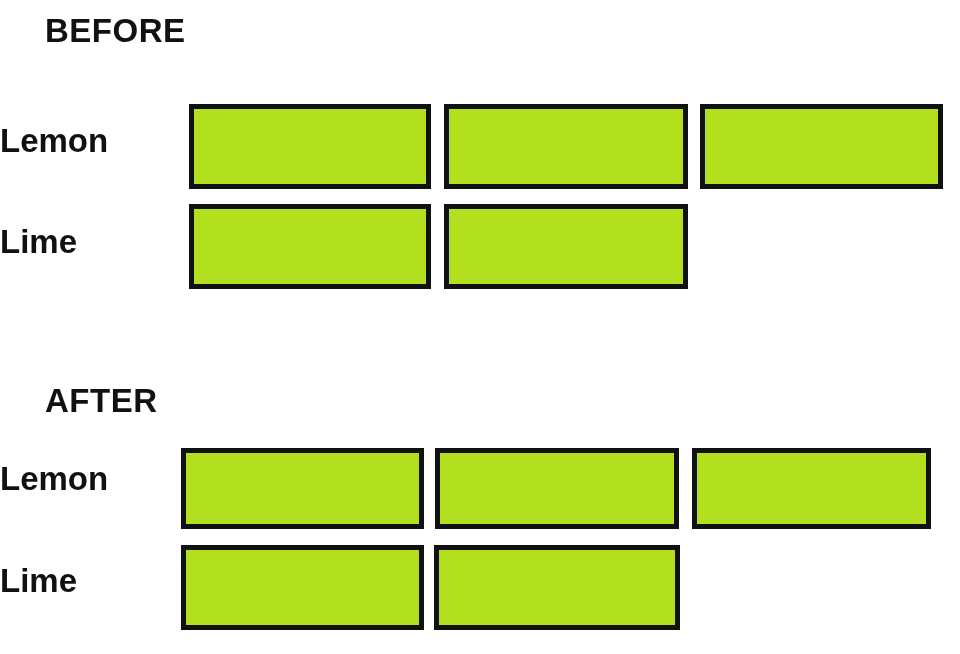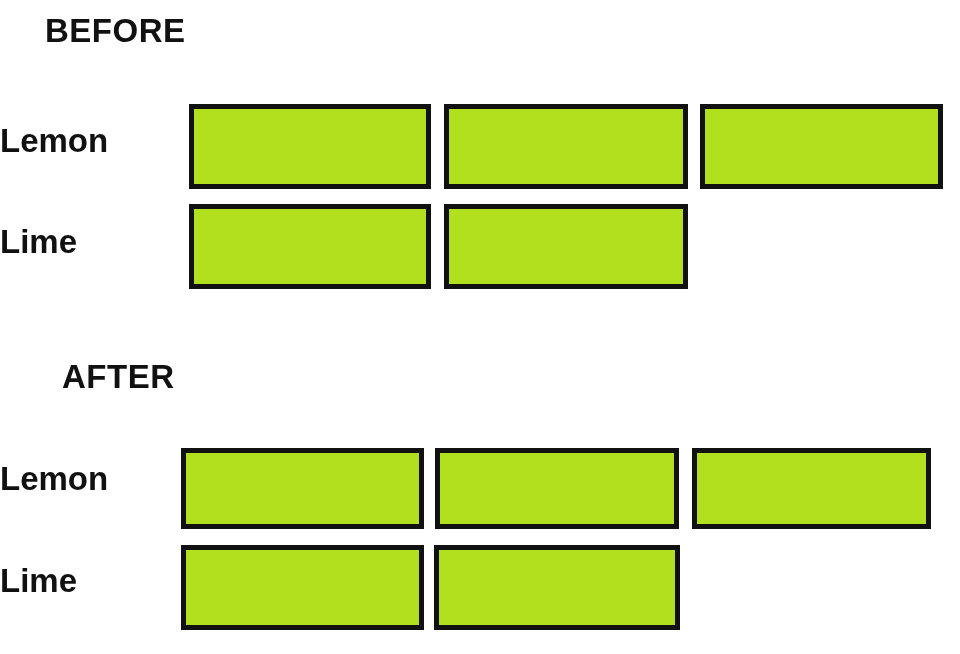--- a/index.html
+++ b/index.html
@@ -51,21 +51,21 @@
     <div style="position: absolute; left: 0px; top: 0px; width: 960px; height: 0px;">
       <div class="bar" style="left: 189px; top: 104px; width: 242px; height: 85px; background: rgb(179, 224, 30); border-color: rgb(17, 17, 17);"></div>
       <div class="bar" style="left: 444px; top: 104px; width: 244px; height: 85px; background: rgb(179, 224, 30); border-color: rgb(17, 17, 17);"></div>
       <div class="bar" style="left: 700px; top: 104px; width: 243px; height: 85px; background: rgb(179, 224, 30); border-color: rgb(17, 17, 17);"></div>
     </div>
     <div class="row-label" style="left: 0px; width: 147px; top: 225px;">Lime</div>
     <div style="position: absolute; left: 0px; top: 0px; width: 960px; height: 0px;">
       <div class="bar" style="left: 189px; top: 204px; width: 242px; height: 85px; background: rgb(179, 224, 30); border-color: rgb(17, 17, 17);"></div>
       <div class="bar" style="left: 444px; top: 204px; width: 244px; height: 85px; background: rgb(179, 224, 30); border-color: rgb(17, 17, 17);"></div>
     </div>
-    <div class="section-title" style="left: 45px; top: 360px; margin-left: 17px;">AFTER</div>
+    <div class="section-title" style="left: 45px; top: 384px;">AFTER</div>
     <div class="row-label" style="left: 0px; width: 158px; top: 462px;">Lemon</div>
     <div style="position: absolute; left: 0px; top: 0px; width: 960px; height: 0px;">
       <div class="bar bar-after" style="left: 181px; top: 448px; width: 243px; height: 81px; background: rgb(179, 224, 30); border-color: rgb(17, 17, 17);"></div>
       <div class="bar bar-after" style="left: 435px; top: 448px; width: 244px; height: 81px; background: rgb(179, 224, 30); border-color: rgb(17, 17, 17);"></div>
       <div class="bar bar-after" style="left: 692px; top: 448px; width: 239px; height: 81px; background: rgb(179, 224, 30); border-color: rgb(17, 17, 17);"></div>
     </div>
     <div class="row-label" style="left: 0px; width: 147px; top: 564px;">Lime</div>
     <div style="position: absolute; left: 0px; top: 0px; width: 960px; height: 0px;">
       <div class="bar bar-after" style="left: 181px; top: 545px; width: 243px; height: 85px; background: rgb(179, 224, 30); border-color: rgb(17, 17, 17);"></div>
       <div class="bar bar-after" style="left: 434px; top: 545px; width: 246px; height: 85px; background: rgb(179, 224, 30); border-color: rgb(17, 17, 17);"></div>

